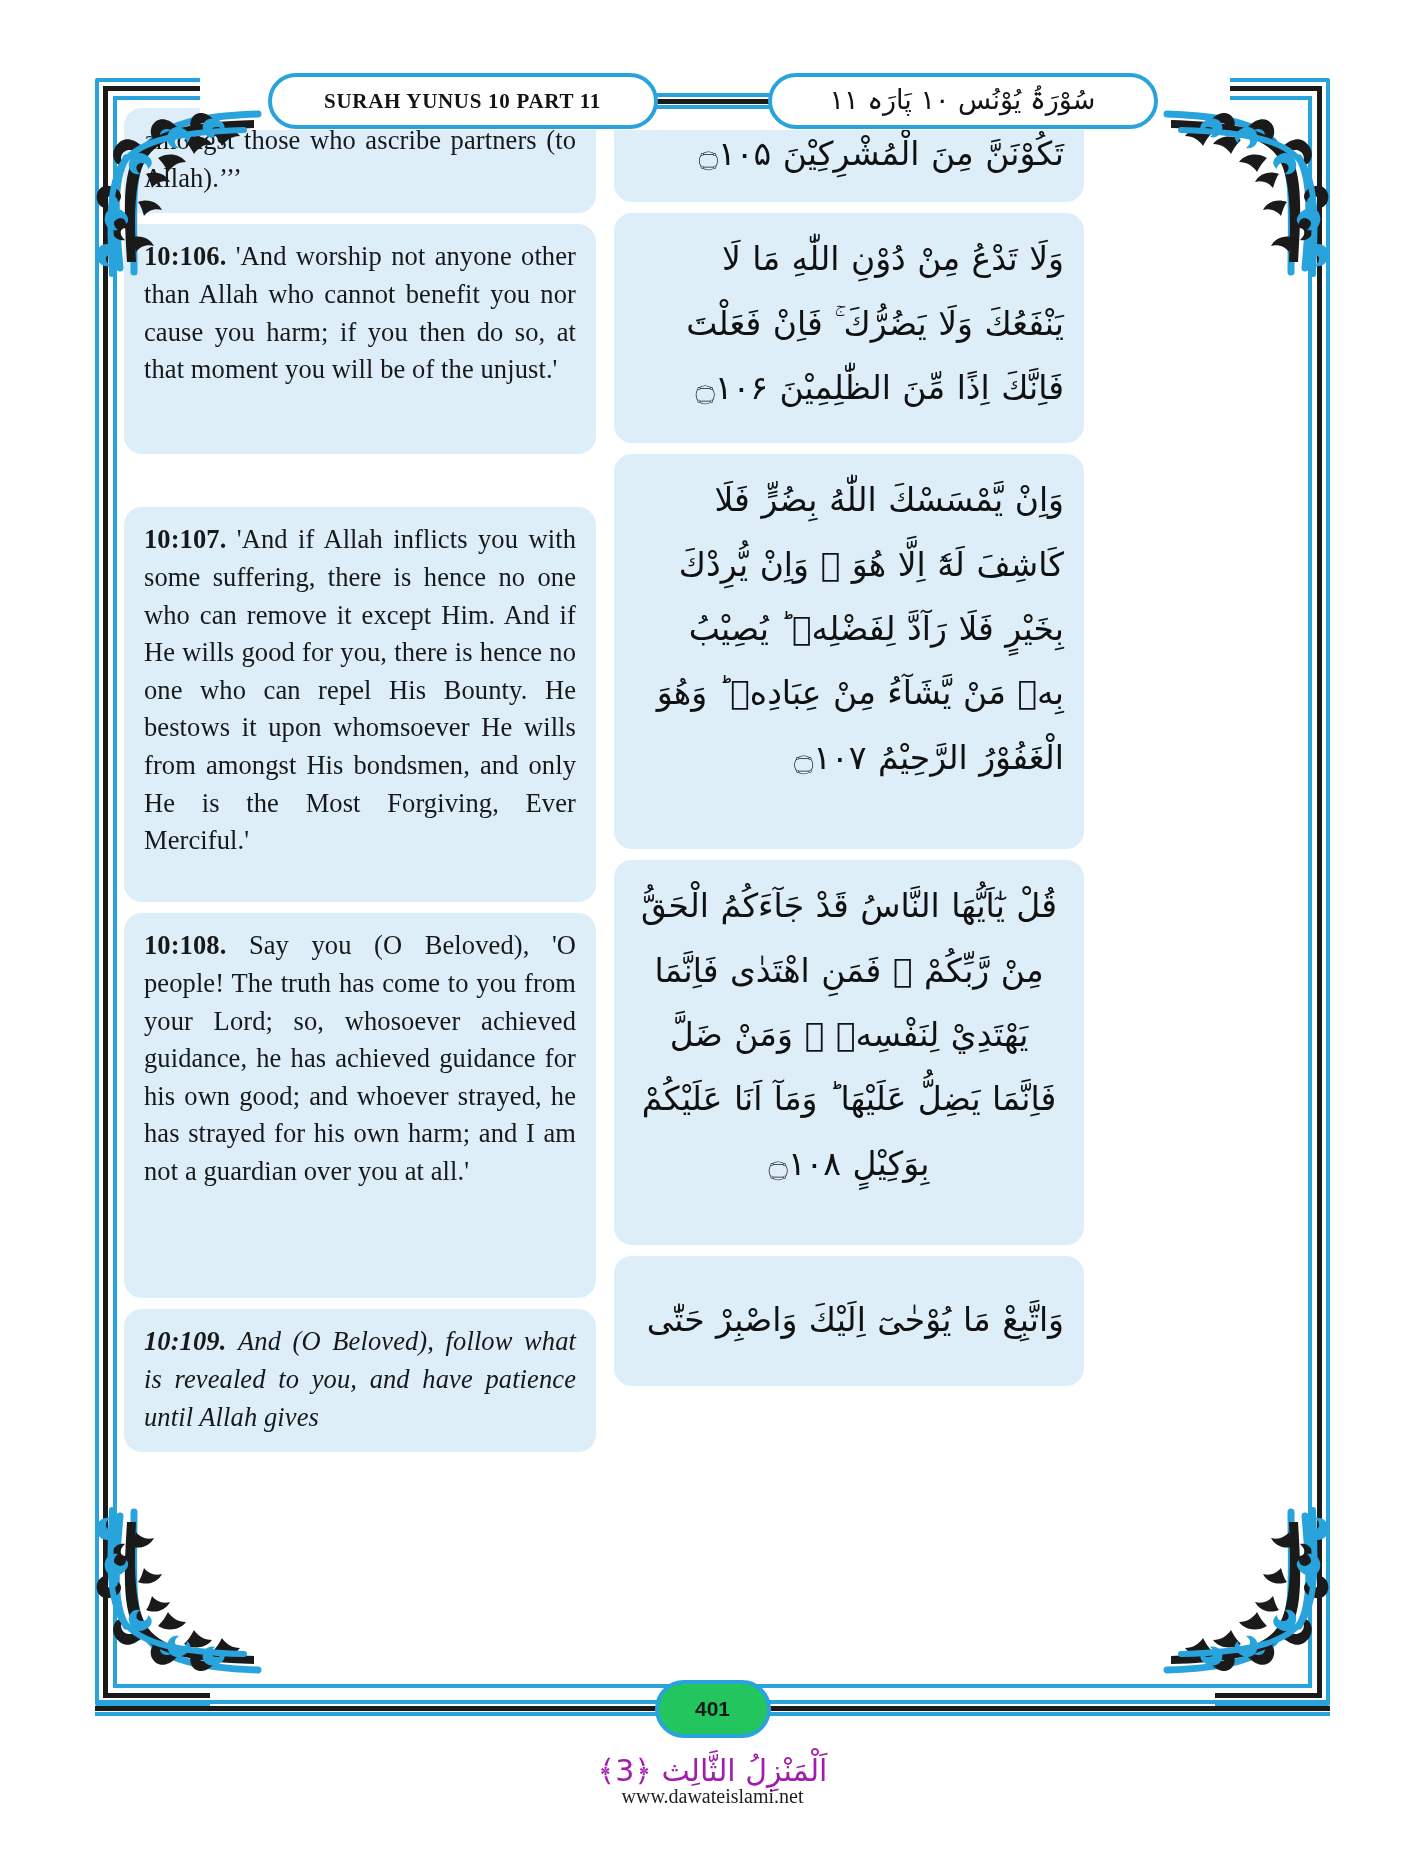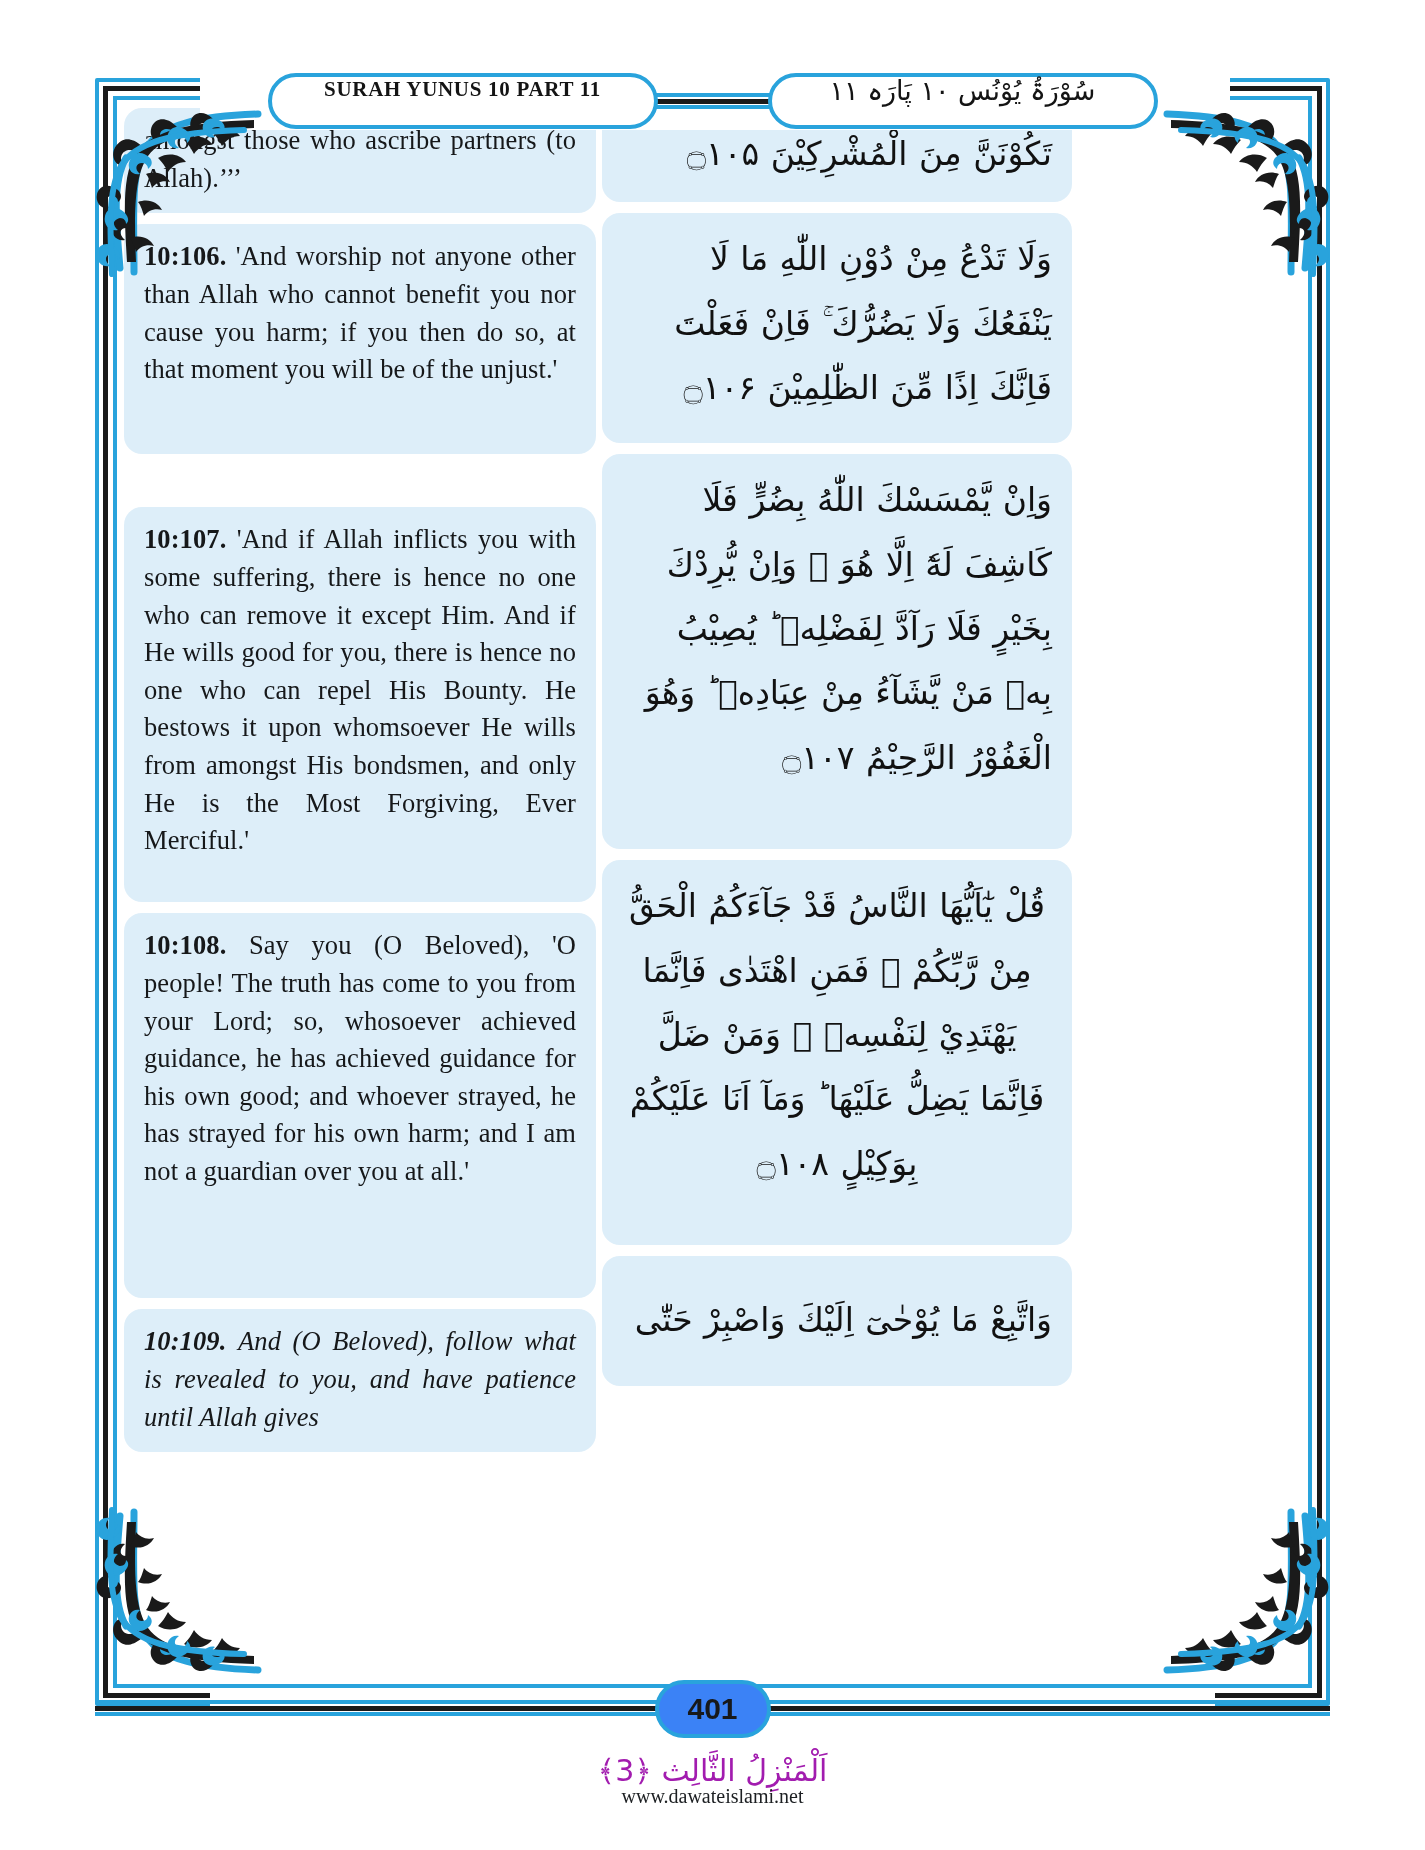--- a/index.html
+++ b/index.html
@@ -55,20 +55,21 @@
     align-items: center;
     justify-content: center;
     z-index: 10;
   }
   .cartouche {
     background: #fff;
     border: 4px solid #29a3dc;
     border-radius: 40px;
     height: 56px;
     display: flex;
+    align-items: center;
     justify-content: center;
     padding: 0 26px;
     position: relative;
     z-index: 12;
   }
   .cartouche.left  { min-width: 390px; }
   .cartouche.right { min-width: 390px; }
 
   .hdr-en {
     font-family: "Liberation Serif", serif;
@@ -133,21 +134,21 @@
     display: flex;
     gap: 0px;
     z-index: 3;
   }
   .col {
     display: flex;
     flex-direction: column;
     gap: 11px;
   }
   .col-en { width: 478px; padding-right: 6px; }
-  .col-ar { width: 470px; }
+  .col-ar { width: 470px; margin-left: 12px; }
 
   .blk {
     background: #ddeef9;
     border-radius: 18px;
     padding: 14px 20px 16px 20px;
   }
   .blk-en {
     text-align: justify;
     font-family: "Liberation Serif", serif;
     font-size: 26.5px;
@@ -211,30 +212,30 @@
 
   .pagenum-wrap {
     position: absolute;
     left: 0; right: 0;
     bottom: 112px;
     display: flex;
     justify-content: center;
     z-index: 12;
   }
   .pagenum {
-    background: #3b82f6;
+    background: #22c55e;
     border: 4px solid #29a3dc;
     border-radius: 40px;
     min-width: 116px;
     height: 58px;
     display: flex;
     align-items: center;
     justify-content: center;
     font-family: "Liberation Sans", sans-serif;
-    font-size: 30px;
+    font-size: 21px;
     font-weight: 600;
     color: #17191b;
     text-align: center;
   }
 
   .manzil {
     position: absolute;
     left: 0; right: 0;
     bottom: 62px;
     text-align: center;

